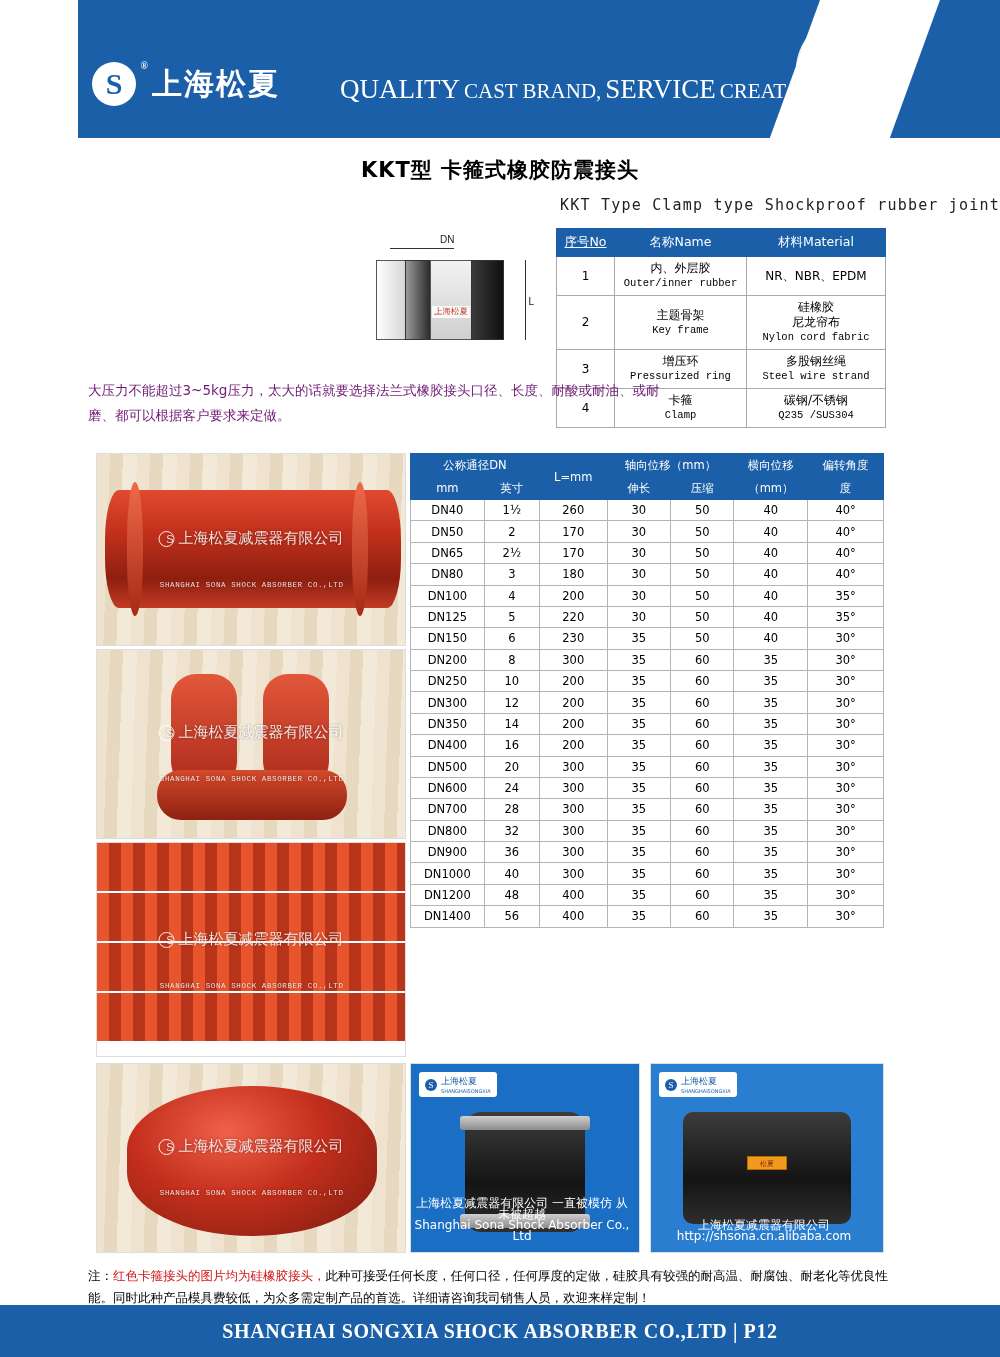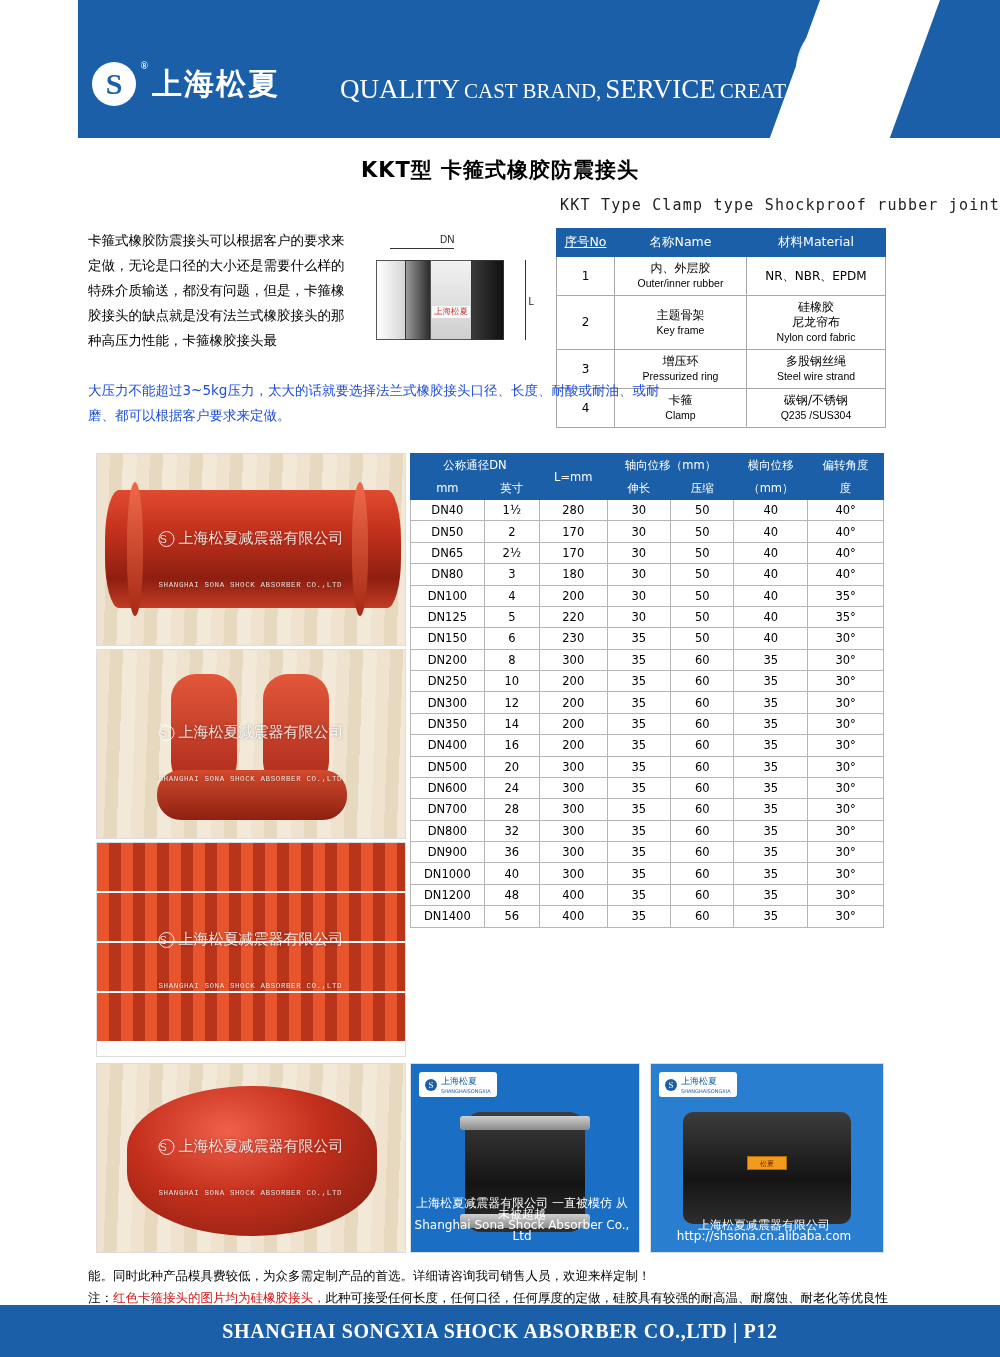--- a/index.html
+++ b/index.html
@@ -147,21 +147,21 @@
     line-height: 25px;
     color: #000;
     font-family: "DejaVu Sans", sans-serif;
   }
   .intro-text-wide {
     position: absolute;
     left: 88px; top: 150px;
     width: 580px;
     font-size: 13.5px;
     line-height: 25px;
-    color: #1d4ed8;
+    color: #701a75;
     font-family: "DejaVu Sans", sans-serif;
   }
   
   .drawing {
     position: absolute;
     left: 360px; top: 6px;
     width: 176px; height: 132px;
   }
   .drw-dn {
     position: absolute; left: 72px; top: 0;
@@ -218,21 +218,21 @@
     border: 1px solid #1a5fa8;
     font-size: 12.5px;
   }
   .mat-table td {
     border: 1px solid #a9a9a9;
     padding: 4px 2px;
     text-align: center;
     color: #000;
     line-height: 15px;
   }
-  .mat-table .en { font-size: 10.5px; font-family: Liberation Sans, sans-serif; }
+  .mat-table .en { font-size: 10.5px; font-family: Liberation Mono, monospace; }
   .mat-table .col-no { width: 58px; text-decoration: underline; }
   .mat-table .col-name { width: 132px; }
 
   
   .content {
     position: relative;
     margin-top: 10px;
     height: 800px;
   }
 
@@ -243,21 +243,21 @@
     border: 1px solid #ddd;
   }
   .wood-bg {
     background:
       repeating-linear-gradient(92deg, #efe3cf 0 13px, #e7d8c0 13px 26px, #f3e9d8 26px 40px);
   }
   .wm {
     position: absolute;
     left: 50%; top: 55%;
     transform: translate(-50%,-50%);
-    text-align: left;
+    text-align: right;
     color: rgba(255,255,255,0.85);
     text-shadow: 0 0 3px rgba(0,0,0,0.35);
     white-space: nowrap;
     pointer-events: none;
   }
   .wm .cn { font-size: 15px; font-family: "DejaVu Sans", sans-serif; }
   .wm .en { font-size: 7.5px; letter-spacing: 0.6px; font-family: Liberation Mono, monospace; margin-top: 33px; }
   .wm .slogo {
     display: inline-block;
     width: 16px; height: 16px; border-radius: 50%;
@@ -421,21 +421,20 @@
   <div class="globe">
     <div class="globe-grid"></div>
   </div>
   <div class="header-diag"></div>
 </div>
 
 <div class="title-cn">KKT型 卡箍式橡胶防震接头</div>
 <div class="title-en">KKT Type  Clamp type Shockproof rubber joint</div>
 
 <div class="intro-wrap">
-  <div class="intro-text">卡箍式橡胶防震接头可以根据客户的要求来定做，无论是口径的大小还是需要什么样的特殊介质输送，都没有问题，但是，卡箍橡胶接头的缺点就是没有法兰式橡胶接头的那种高压力性能，卡箍橡胶接头最</div>
 
   <div class="drawing">
     <div class="drw-dn">DN</div>
     <div class="drw-l">L</div>
     <div class="drw-arrow-h"></div>
     <div class="drw-arrow-v"></div>
     <div class="drw-body">
       <div class="drw-seg seg-a"></div>
       <div class="drw-seg seg-b"></div>
       <div class="drw-seg seg-c"></div>
@@ -592,21 +591,21 @@
         <th style="width:62px">伸长</th>
         <th style="width:62px">压缩</th>
         <th style="width:72px">（mm）</th>
         <th style="width:74px">度</th>
       </tr>
     </thead>
     <tbody>
       <tr>
           <td>DN40</td>
           <td>1½</td>
-          <td>280</td>
+          <td>260</td>
           <td>30</td>
           <td>50</td>
           <td>40</td>
           <td>40°</td>
         </tr>
       <tr>
           <td>DN50</td>
           <td>2</td>
           <td>170</td>
           <td>30</td>
@@ -774,24 +773,24 @@
           <td>35</td>
           <td>60</td>
           <td>35</td>
           <td>30°</td>
         </tr>
     </tbody>
   </table>
 </div>
 
 <div class="note">
-  <div>能。同时此种产品模具费较低，为众多需定制产品的首选。详细请咨询我司销售人员，欢迎来样定制！</div>
   <div>
     <span>注：</span><span class="red">红色卡箍接头的图片均为硅橡胶接头，</span><span>此种可接受任何长度，任何口径，任何厚度的定做，硅胶具有较强的耐高温、耐腐蚀、耐老化等优良性</span>
   </div>
+  <div>能。同时此种产品模具费较低，为众多需定制产品的首选。详细请咨询我司销售人员，欢迎来样定制！</div>
 </div>
 
 <div class="footer">
   <div class="footer-text">
     <span>SHANGHAI SONGXIA SHOCK ABSORBER CO.,LTD</span>
     <span>|</span>
     <span>P12</span>
   </div>
 </div>
 

